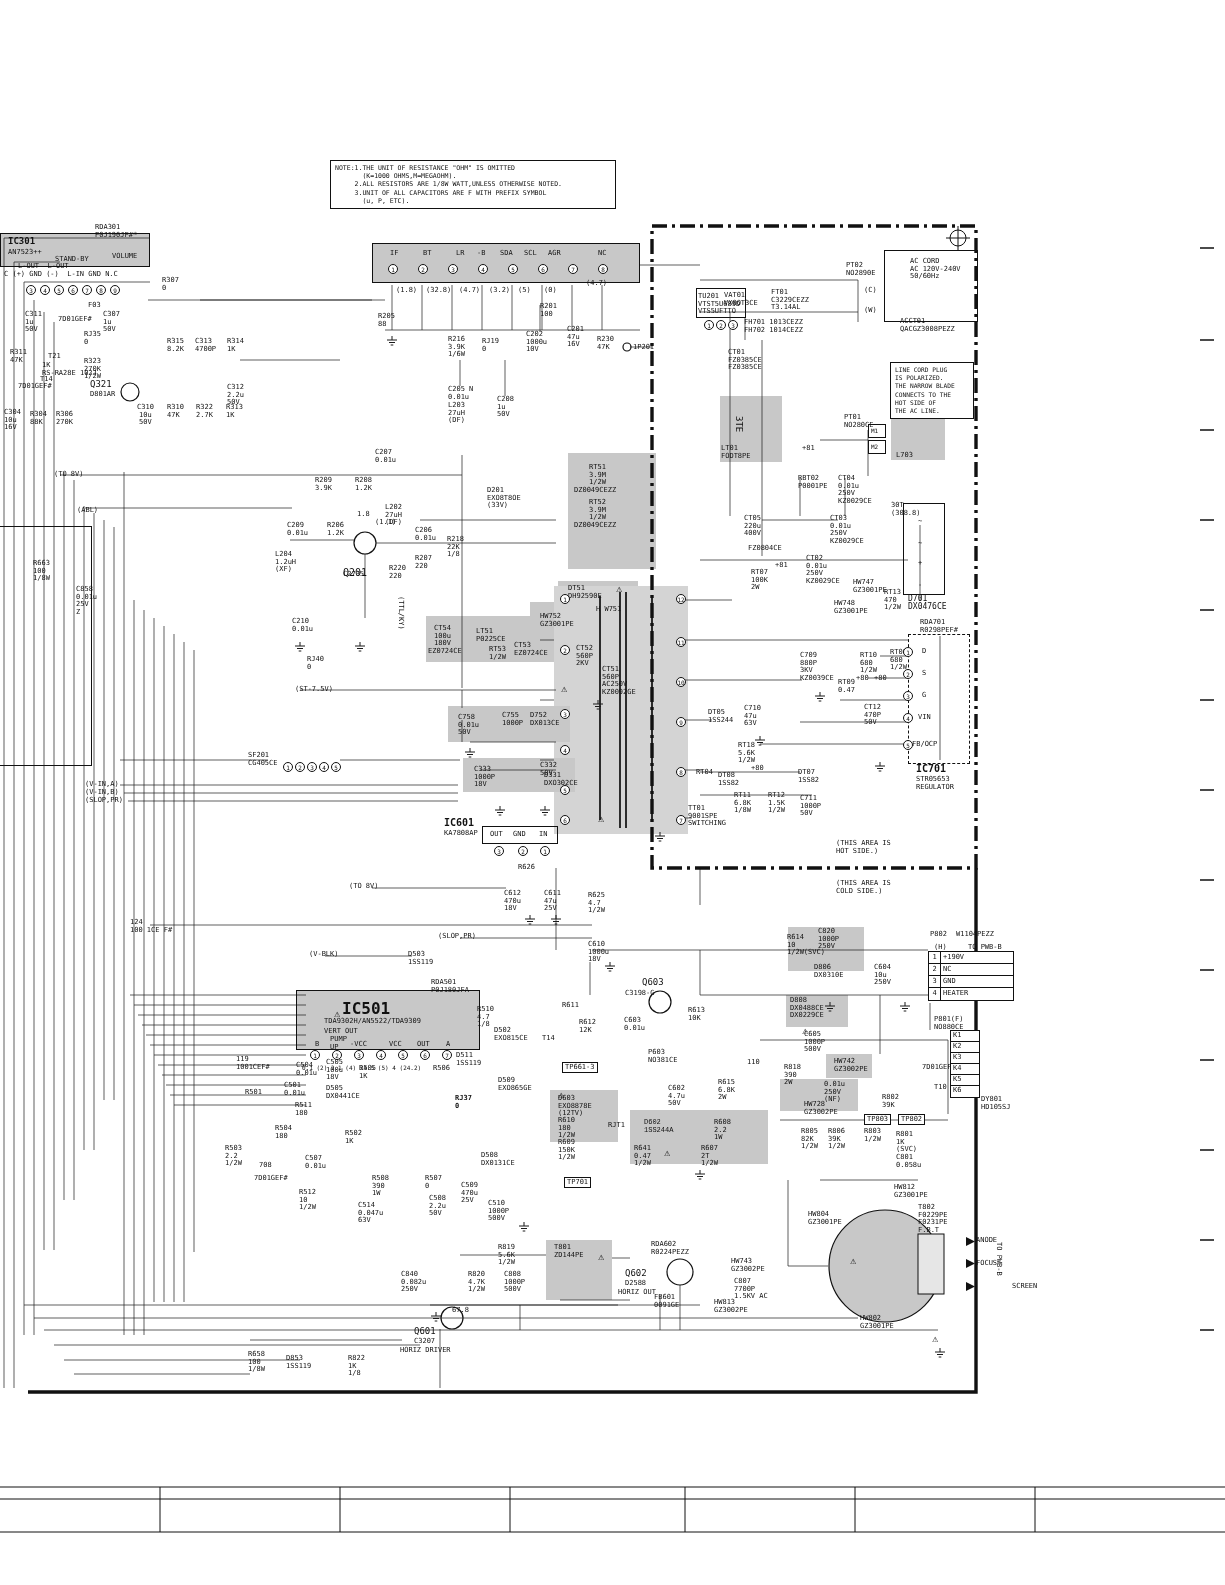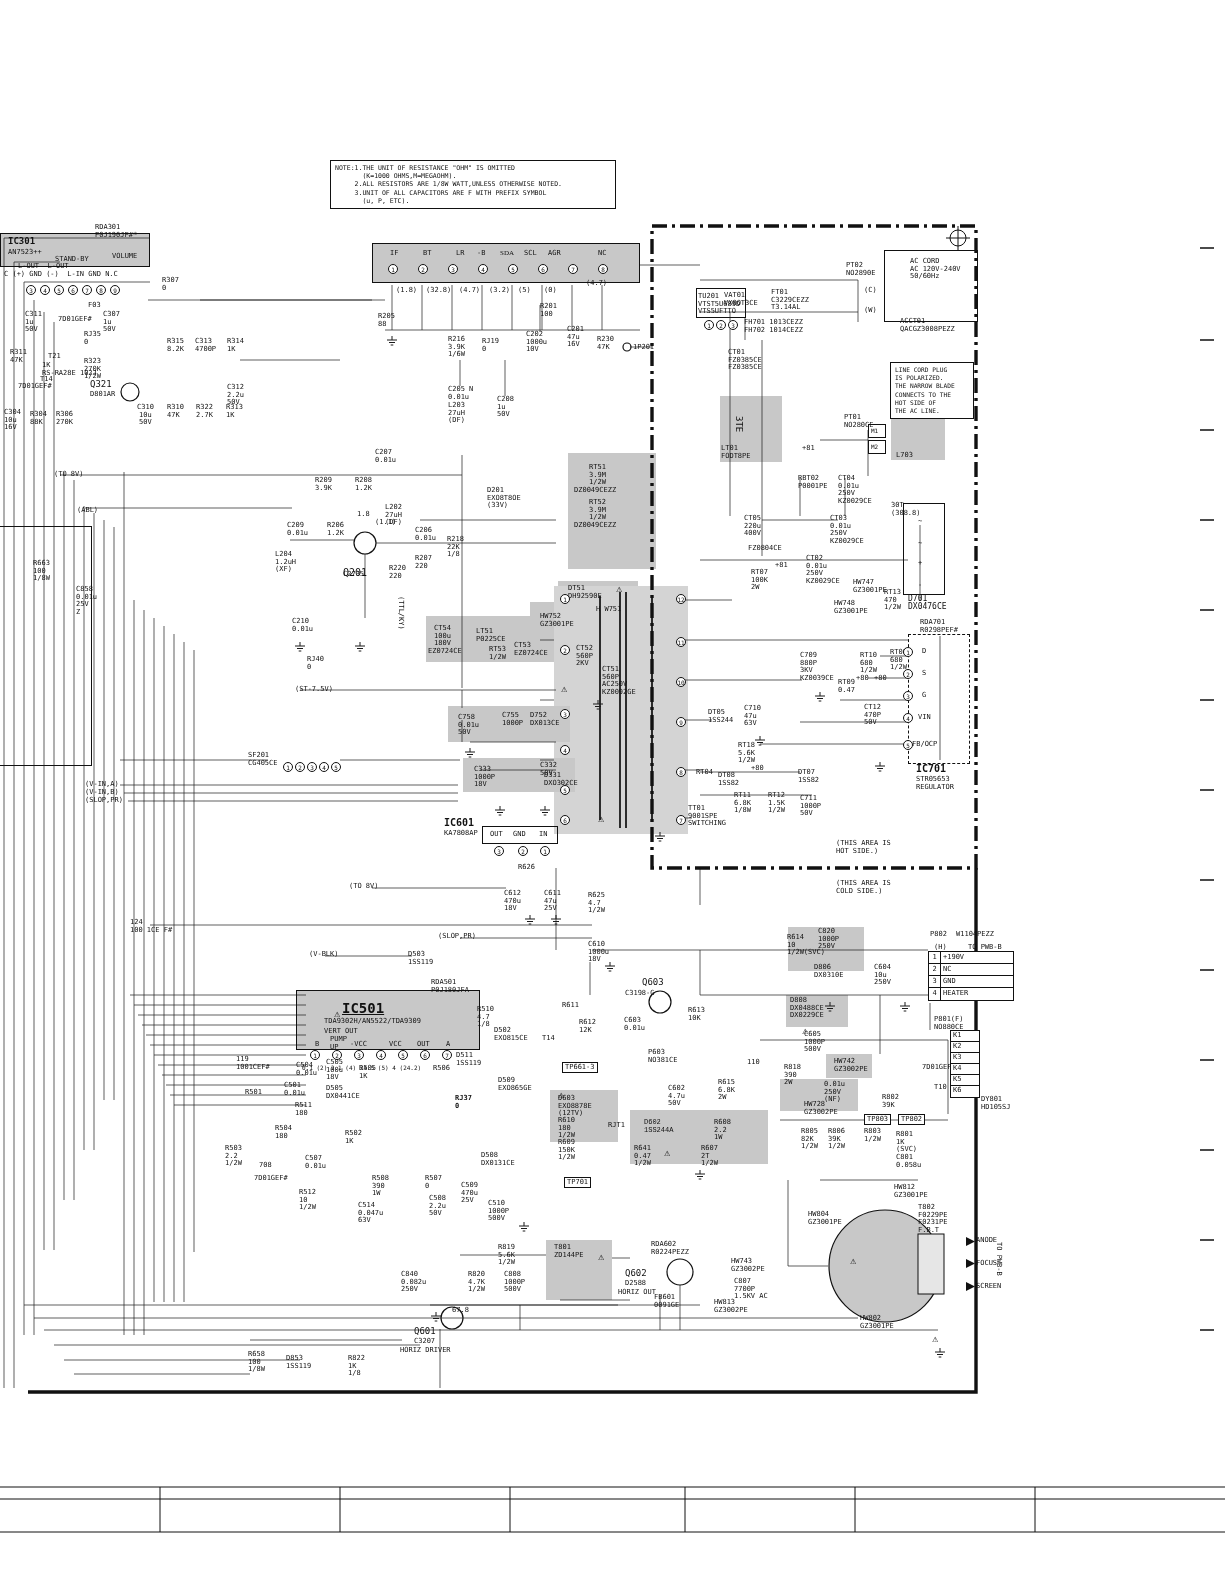--- a/index.html
+++ b/index.html
@@ -176,21 +176,21 @@
     <div class="lbl" style="left: 167px; top: 404px;">R310
 47K</div>
     <div class="lbl" style="left: 196px; top: 404px;">R322
 2.7K</div>
     <div class="lbl" style="left: 226px; top: 404px;">R313
 1K</div>
     <div class="lbl" style="left: 390px; top: 250px;">IF</div>
     <div class="lbl" style="left: 423px; top: 250px;">BT</div>
     <div class="lbl" style="left: 456px; top: 250px;">LR</div>
     <div class="lbl" style="left: 477px; top: 250px;">-B</div>
-    <div class="lbl" style="left: 500px; top: 250px; font-family: Liberation Serif, serif;">SDA</div>
+    <div class="lbl" style="left: 500px; top: 250px;">SDA</div>
     <div class="lbl" style="left: 524px; top: 250px;">SCL</div>
     <div class="lbl" style="left: 548px; top: 250px;">AGR</div>
     <div class="lbl" style="left: 598px; top: 250px;">NC</div>
     <div class="lbl" style="left: 396px; top: 287px;">(1.8)</div>
     <div class="lbl" style="left: 426px; top: 287px;">(32.8)</div>
     <div class="lbl" style="left: 459px; top: 287px;">(4.7)</div>
     <div class="lbl" style="left: 489px; top: 287px;">(3.2)</div>
     <div class="lbl" style="left: 518px; top: 287px;">(5)</div>
     <div class="lbl" style="left: 544px; top: 287px;">(0)</div>
     <div class="lbl" style="left: 586px; top: 280px;">(4.7)</div>
@@ -339,21 +339,21 @@
     <div class="lbl" style="left: 588px; top: 941px;">C610
 1000u
 18V</div>
     <div class="lbl" style="left: 130px; top: 919px;">124
 100 1CE F#</div>
     <div class="lbl" style="left: 309px; top: 951px;">(V-BLK)</div>
     <div class="lbl" style="left: 408px; top: 951px;">D503
 1SS119</div>
     <div class="lbl" style="left: 431px; top: 979px;">RDA501
 P0J180JFA</div>
-    <div class="lbl b" style="left: 342px; top: 1005px; font-size: 14px; text-decoration: underline;">IC501</div>
+    <div class="lbl b" style="left: 342px; top: 1005px; font-size: 16px;">IC501</div>
     <div class="lbl" style="left: 324px; top: 1018px;">TDA9302H/AN5522/TDA9309</div>
     <div class="lbl" style="left: 324px; top: 1028px;">VERT OUT</div>
     <div class="lbl" style="left: 315px; top: 1041px;">B</div>
     <div class="lbl" style="left: 330px; top: 1036px;">PUMP
 UP</div>
     <div class="lbl" style="left: 350px; top: 1041px;">-VCC</div>
     <div class="lbl" style="left: 389px; top: 1041px;">VCC</div>
     <div class="lbl" style="left: 417px; top: 1041px;">OUT</div>
     <div class="lbl" style="left: 446px; top: 1041px;">A</div>
     <div class="lbl" style="left: 302px; top: 1064px; font-size: 6px;">0.1 (2) 2.1 (4) 24.5 (5) 4 (24.2)</div>
@@ -513,21 +513,21 @@
     <div class="lbl" style="left: 894px; top: 1184px;">HW812
 GZ3001PE</div>
     <div class="lbl" style="left: 808px; top: 1211px;">HW804
 GZ3001PE</div>
     <div class="lbl" style="left: 918px; top: 1204px;">T802
 F0229PE
 F0231PE
 F.B.T</div>
     <div class="lbl" style="left: 976px; top: 1237px;">ANODE</div>
     <div class="lbl" style="left: 976px; top: 1260px;">FOCUS</div>
-    <div class="lbl" style="left: 976px; top: 1283px;">SCREEN</div>
+    <div class="lbl" style="left: 976px; top: 1283px; padding-left: 36px;">SCREEN</div>
     <div class="lbl rot" style="left: 1002px; top: 1242px;">TO PWB-B</div>
     <div class="lbl" style="left: 714px; top: 1299px;">HW813
 GZ3002PE</div>
     <div class="lbl" style="left: 860px; top: 1315px;">HW802
 GZ3001PE</div>
     <div class="lbl" style="left: 651px; top: 1241px;">RDA602
 R0224PEZZ</div>
     <div class="lbl" style="left: 625px; top: 1270px; font-size: 9px;">Q602</div>
     <div class="lbl" style="left: 625px; top: 1280px;">D2588</div>
     <div class="lbl" style="left: 618px; top: 1289px;">HORIZ OUT</div>

